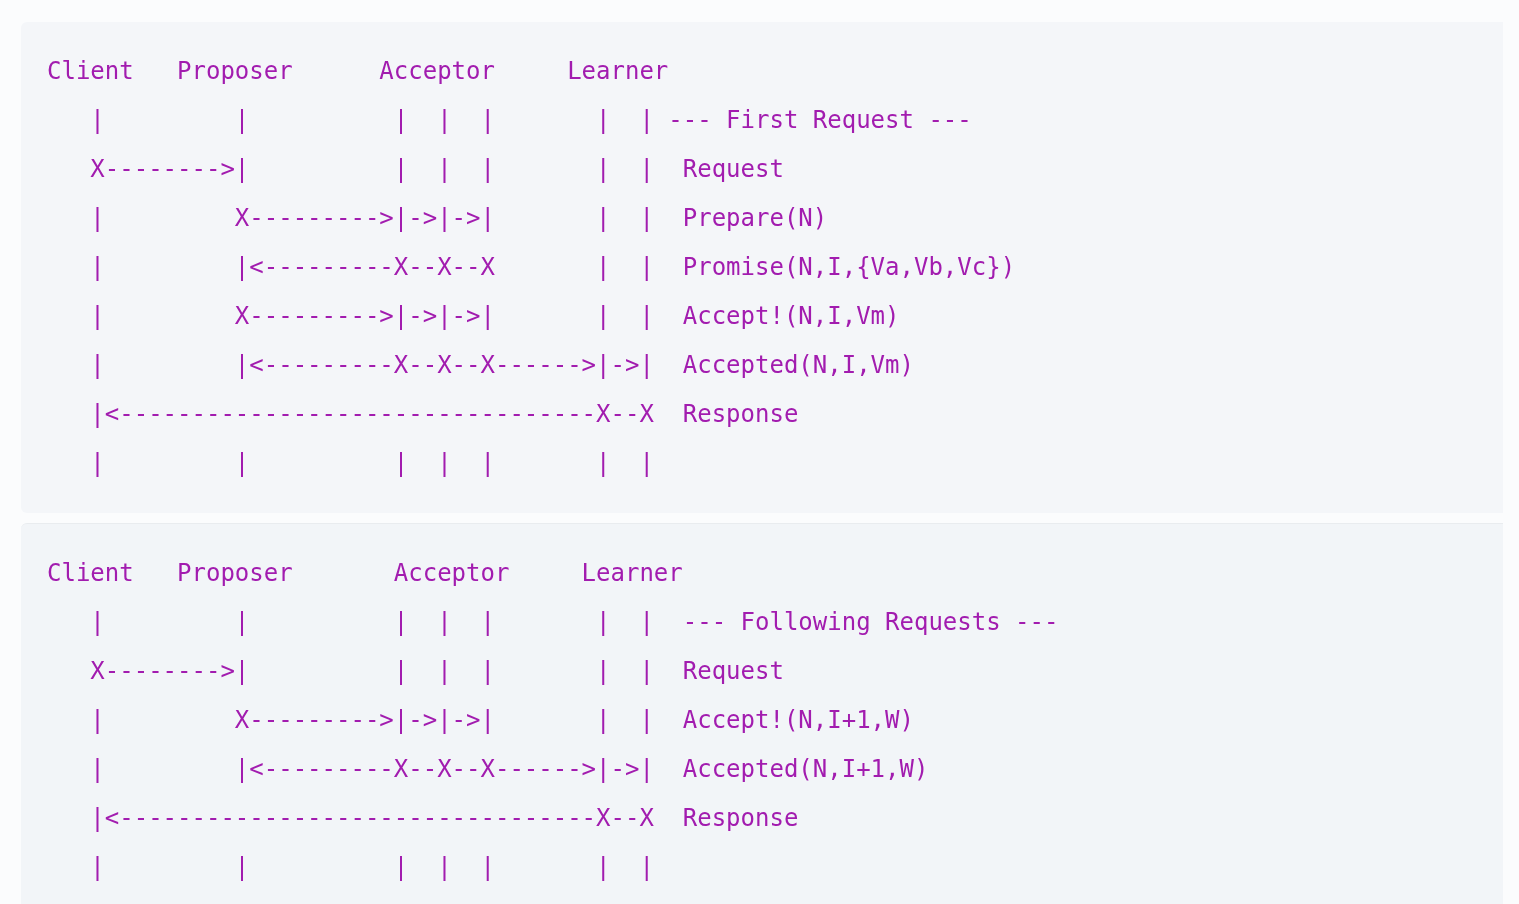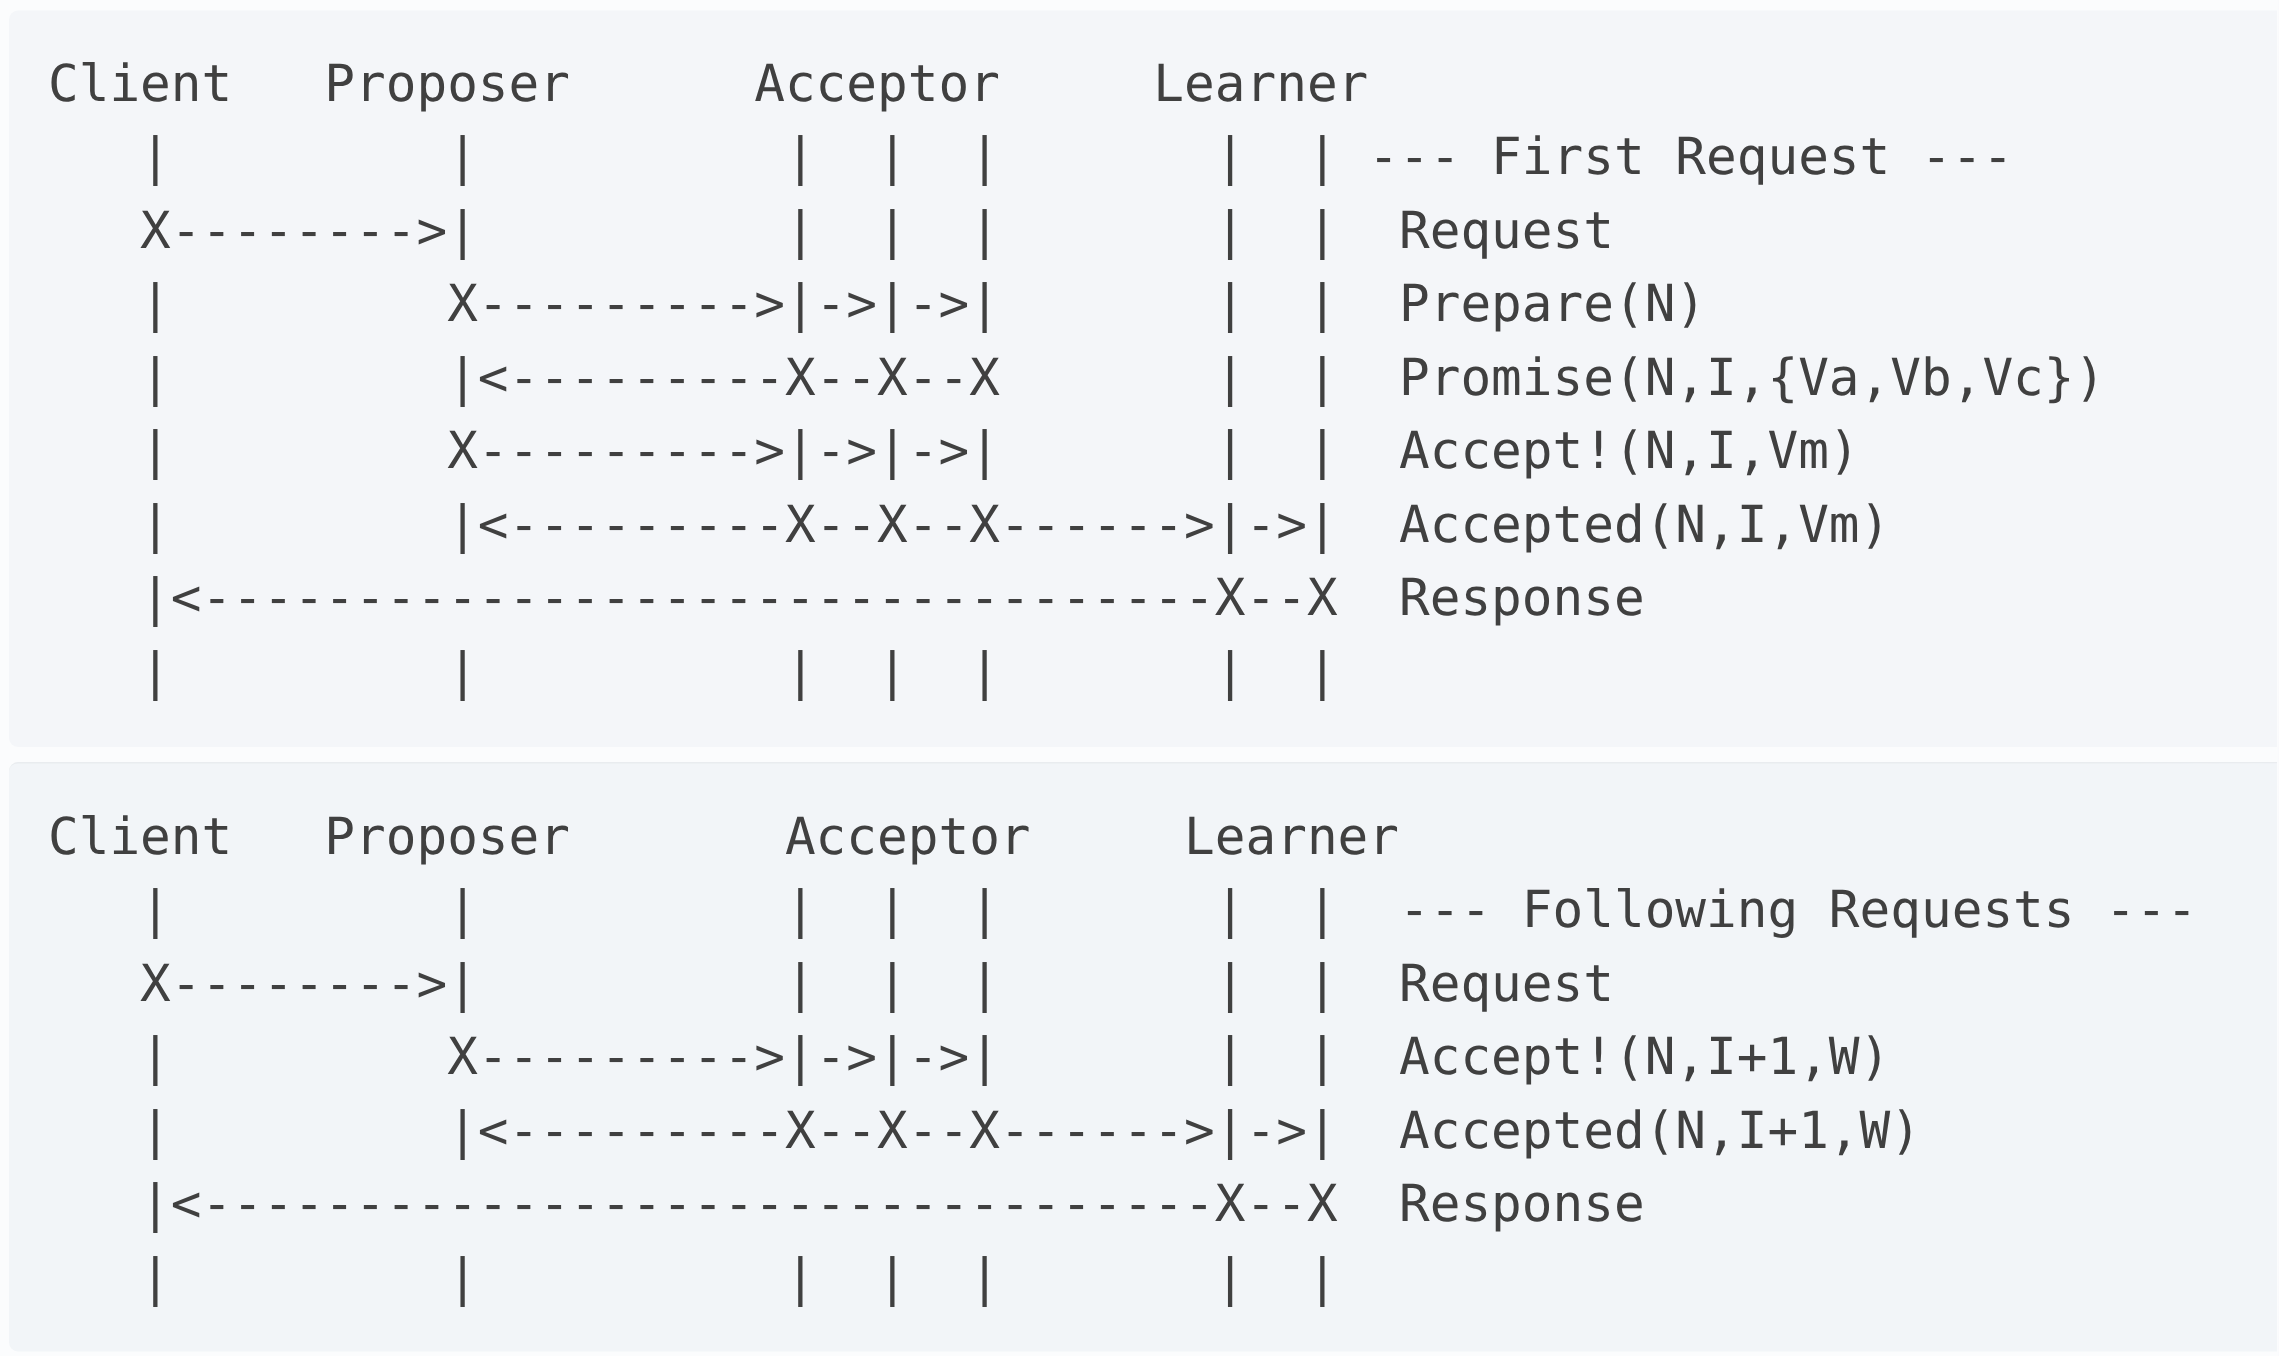--- a/index.html
+++ b/index.html
@@ -10,27 +10,27 @@
     height: 904px;
     overflow: hidden;
   }
   .page {
     position: relative;
     width: 1519px;
     height: 904px;
   }
   .code-block {
     box-sizing: border-box;
-    margin: 1px;
+    margin: 16px;
     white-space: pre;
     font-family: "DejaVu Sans Mono", "Liberation Mono", monospace;
-    font-size: 34px;
+    font-size: 24px;
     line-height: 49px;
     font-weight: 500;
-    color: #404040;
+    color: #a21caf;
     letter-spacing: 0;
     border-radius: 6px 0 0 6px;
     padding: 25px 10px 25px 26px;
     overflow: hidden;
   }
   .block-first {
     position: absolute;
     left: 5px;
     top: 6px;
     right: 0;

